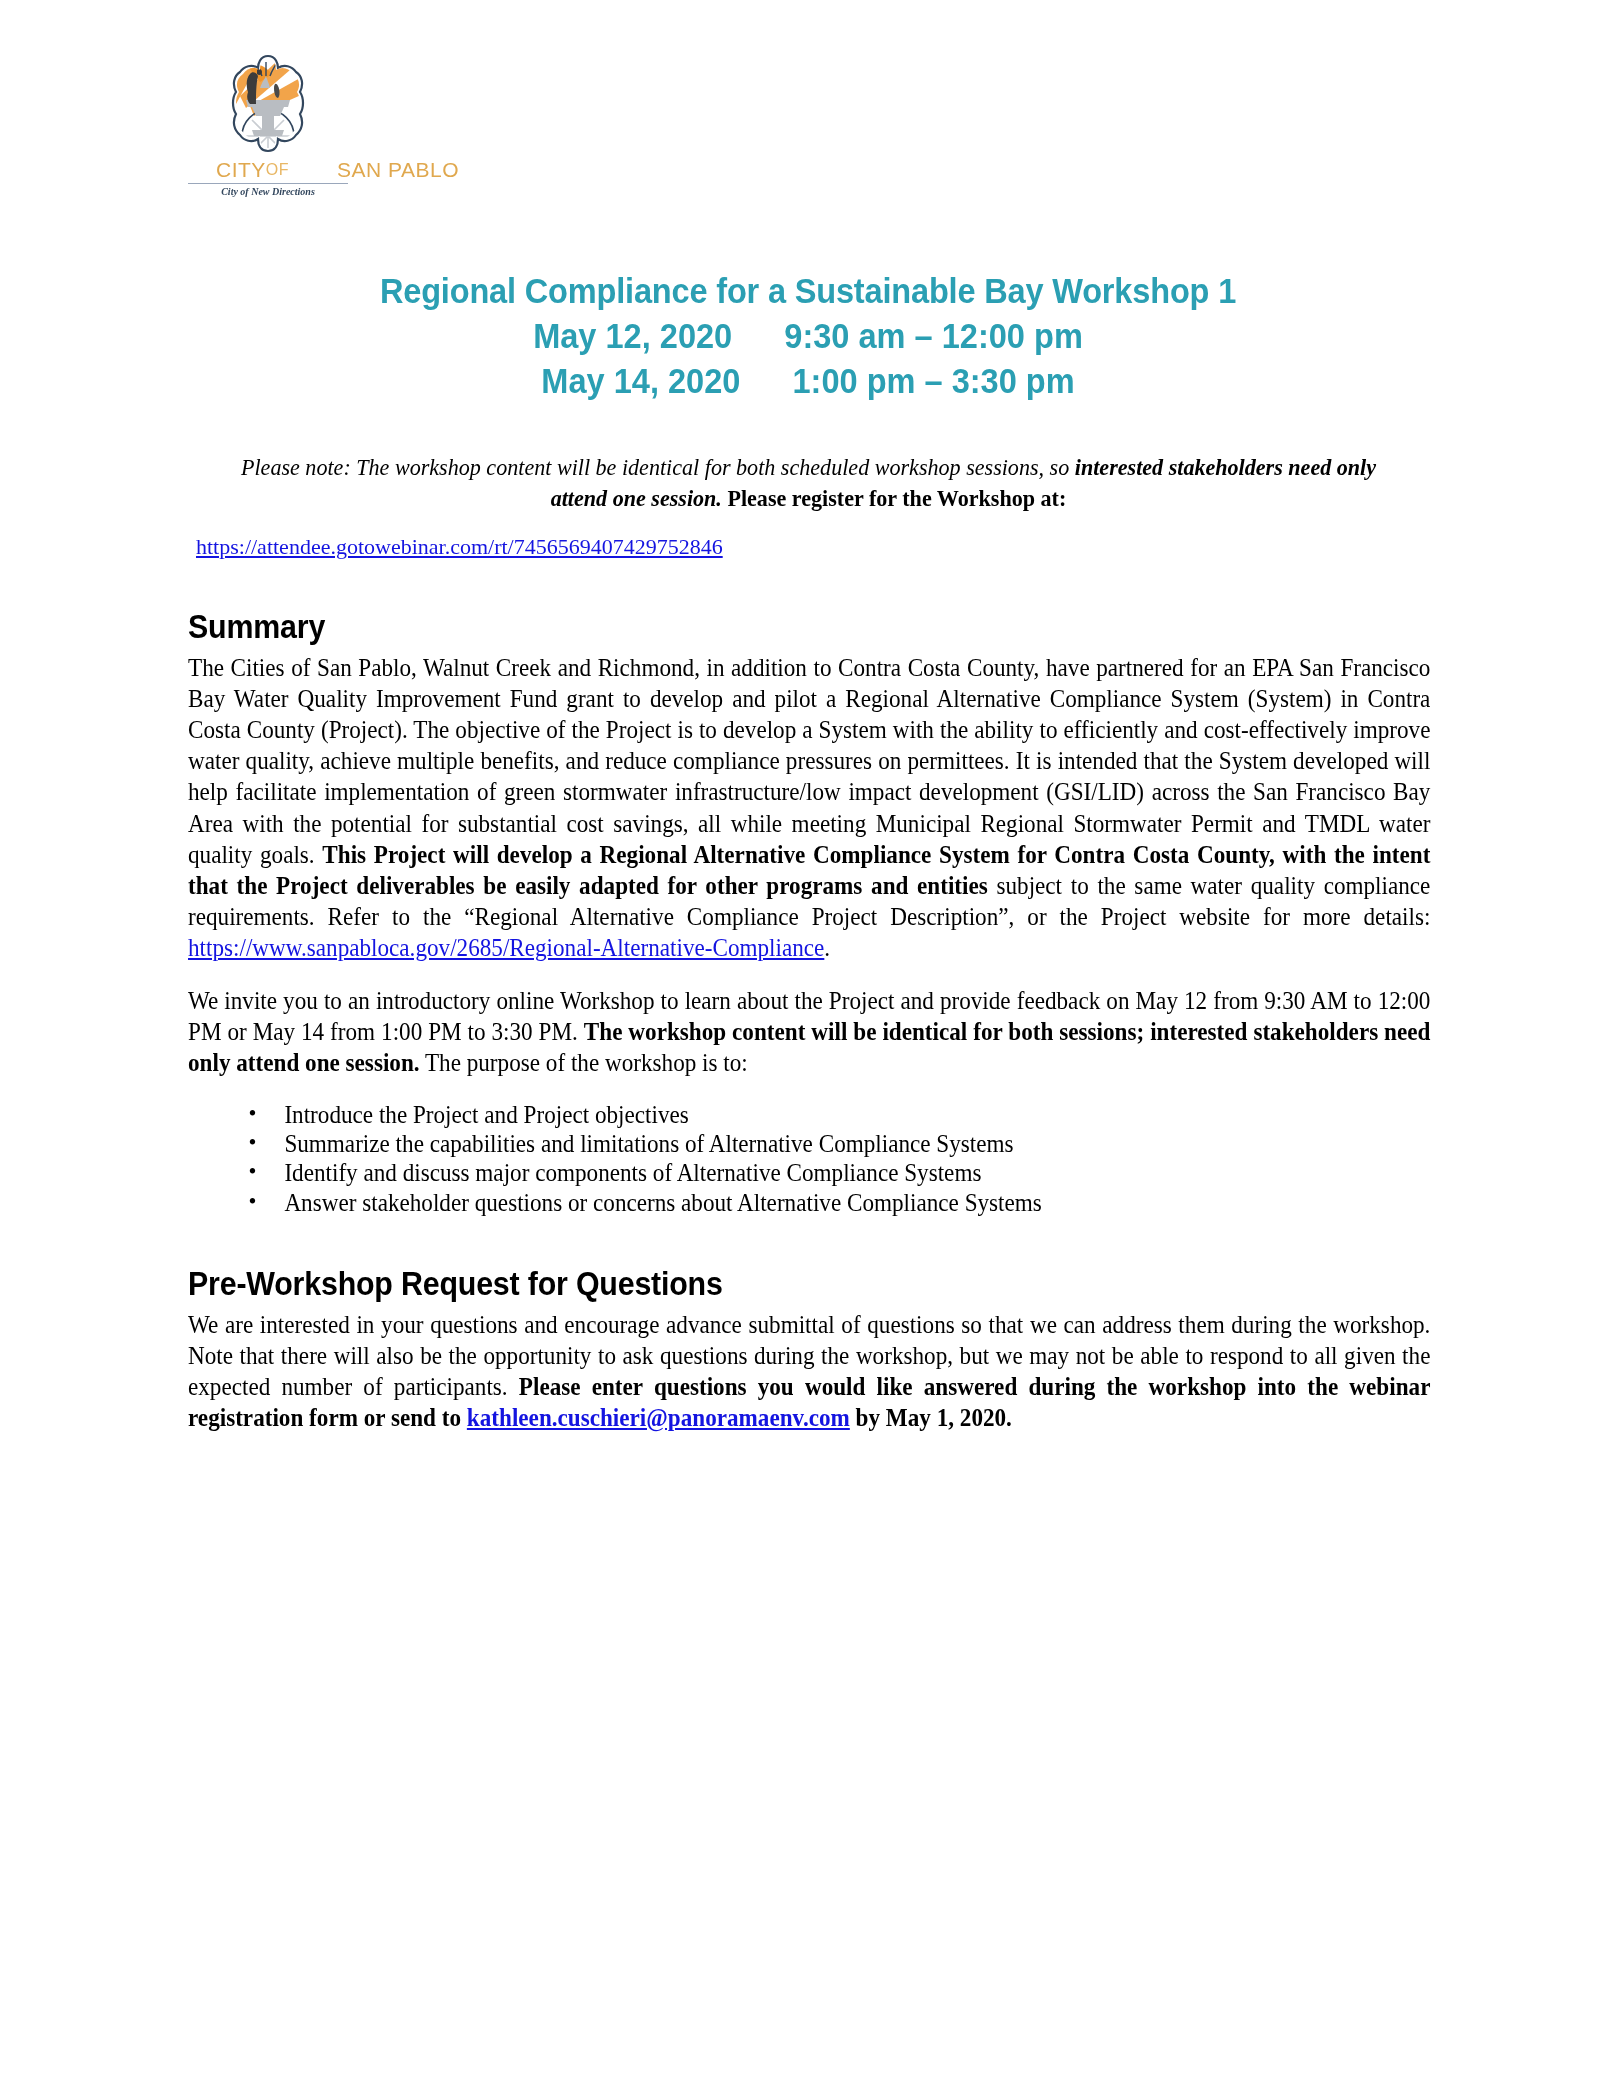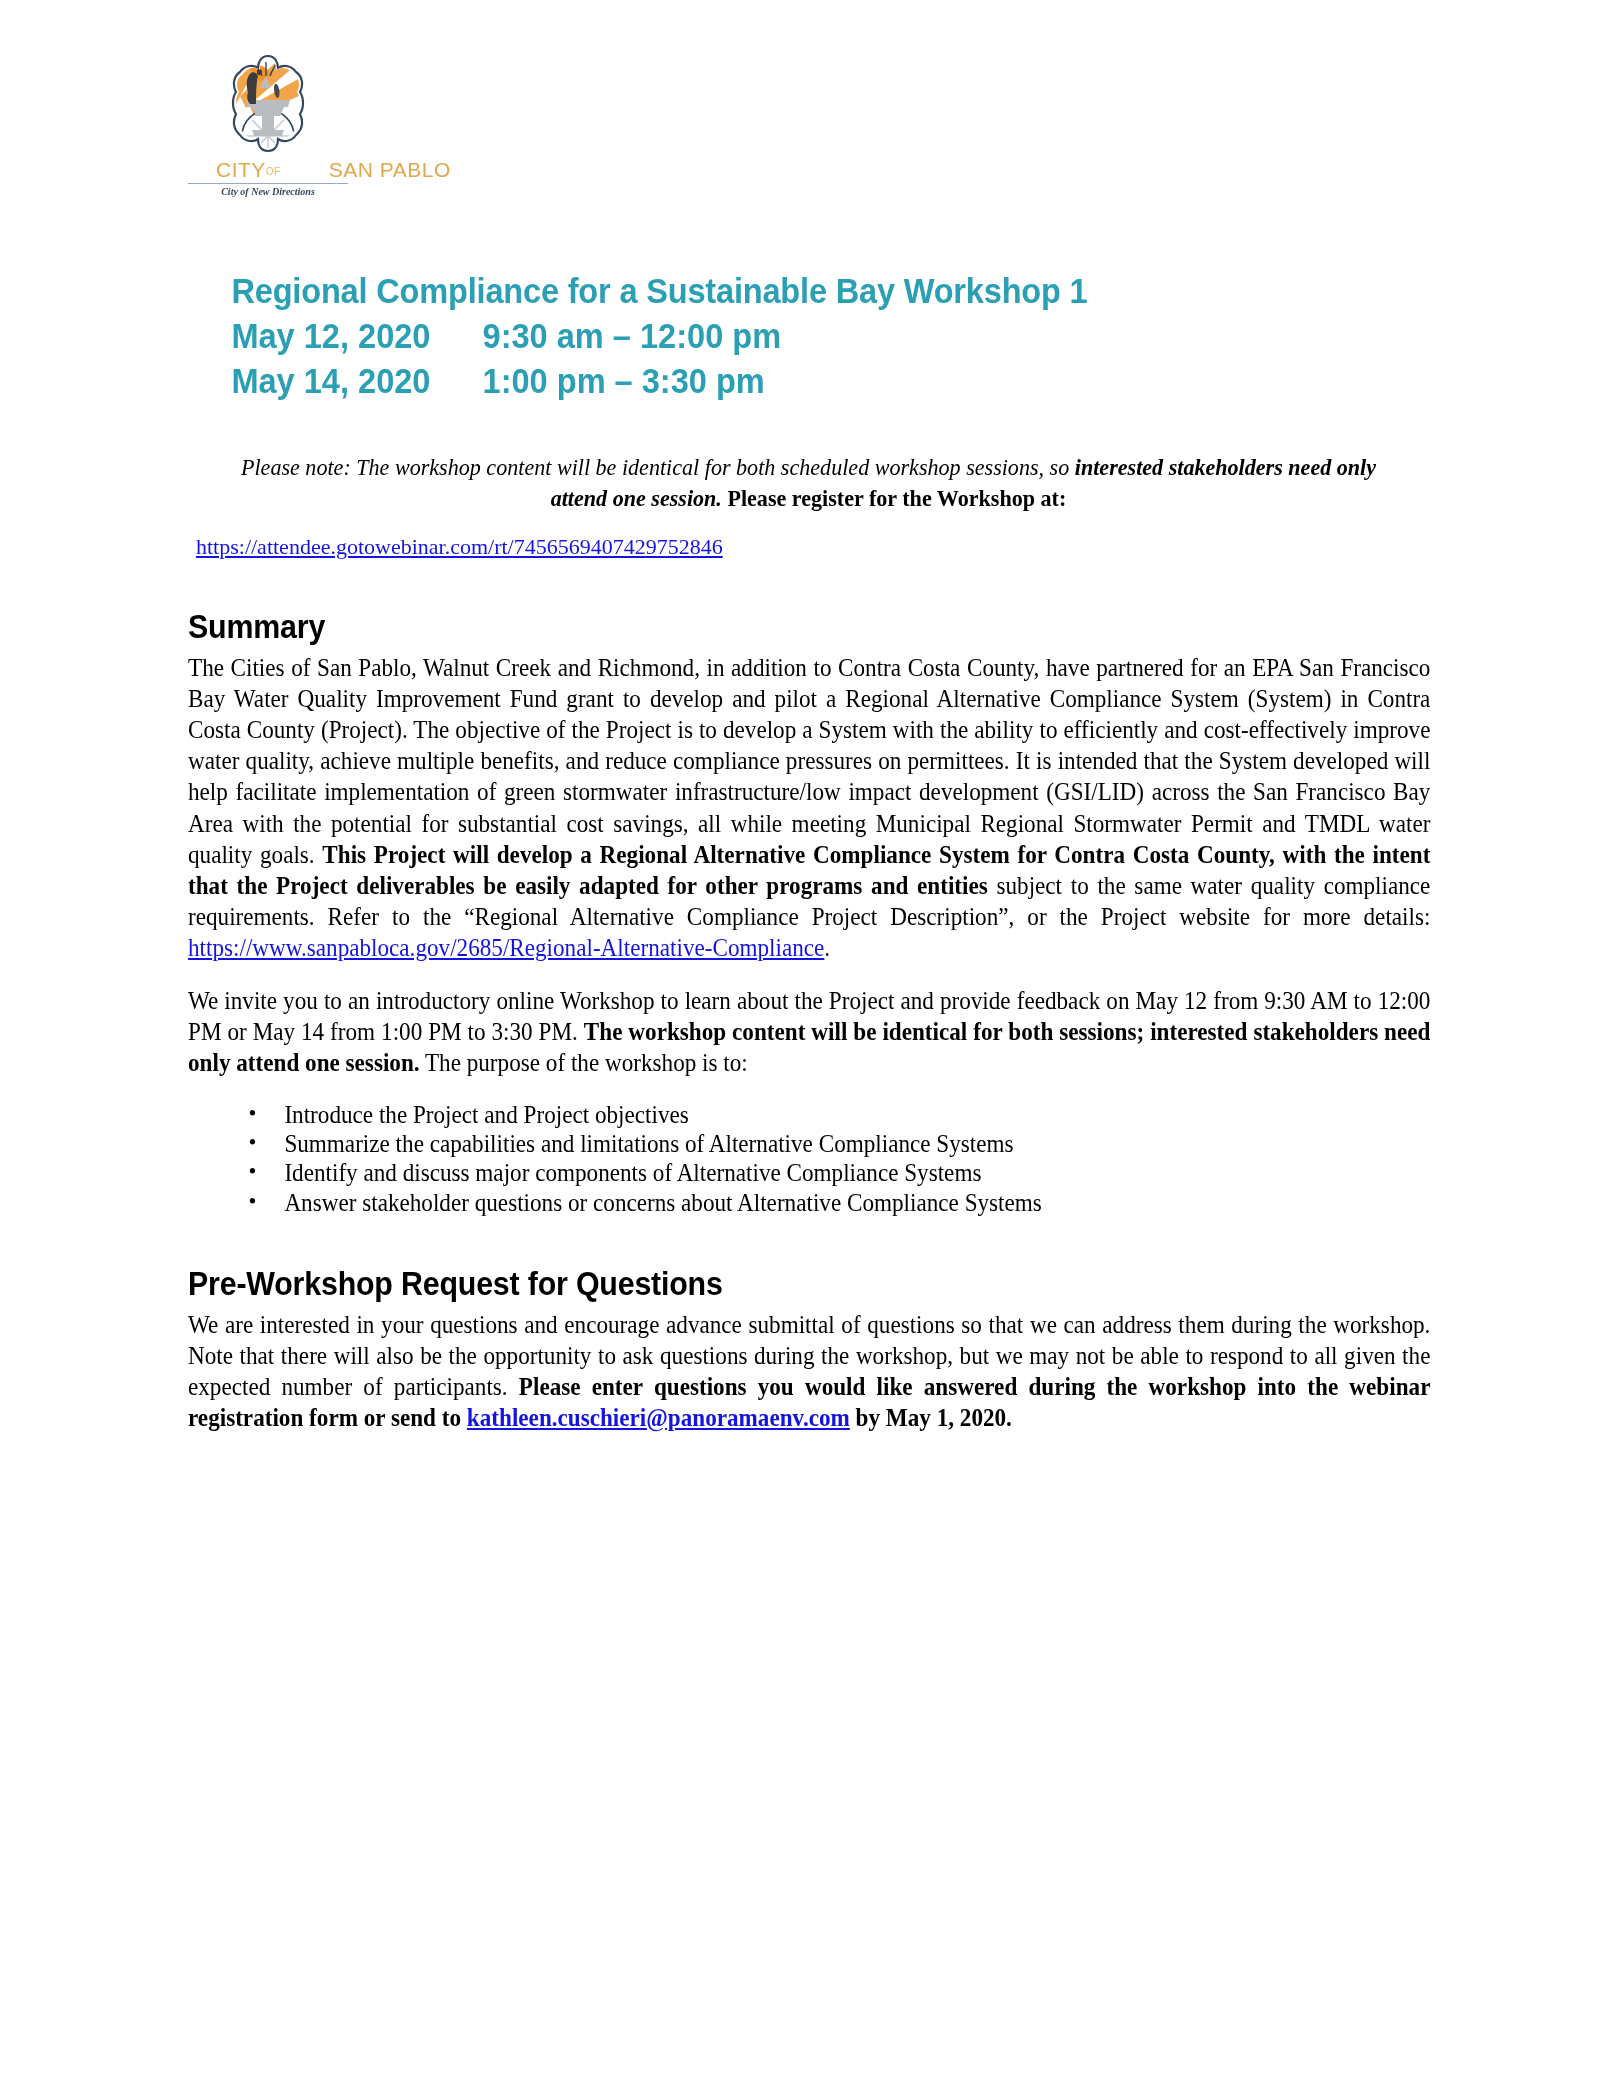--- a/index.html
+++ b/index.html
@@ -36,21 +36,21 @@
     font-family: "Liberation Sans", sans-serif;
     font-size: 21px;
     letter-spacing: 0.5px;
     color: #e8a33d;
     margin-top: 2px;
     white-space: nowrap;
   }
   .logo-wordmark .city,
   .logo-wordmark .pablo { color: #e0a84e; margin-left: 48px; }
   .logo-wordmark .of {
-    font-size: 10px;
+    font-size: 16px;
     color: #e8b765;
     vertical-align: 2px;
   }
   .logo-rule {
     border-top: 1.5px solid #9aa7bb;
     width: 160px;
     margin: 1px auto 0 auto;
   }
   .logo-tagline {
     font-family: "Liberation Serif", serif;
@@ -61,20 +61,21 @@
     margin-top: 2px;
     white-space: nowrap;
   }
 
   
   .title-block {
     position: absolute;
     left: 188px;
     top: 270px;
     width: 1240px;
+    text-align: center;
   }
   .main-title {
     font-family: "Liberation Sans Narrow", "Liberation Sans", sans-serif;
     font-weight: bold;
     font-size: 35px;
     color: #2b9fb3;
     letter-spacing: -0.2px;
     transform: scaleX(0.93);
     transform-origin: center;
     line-height: 1.22;

